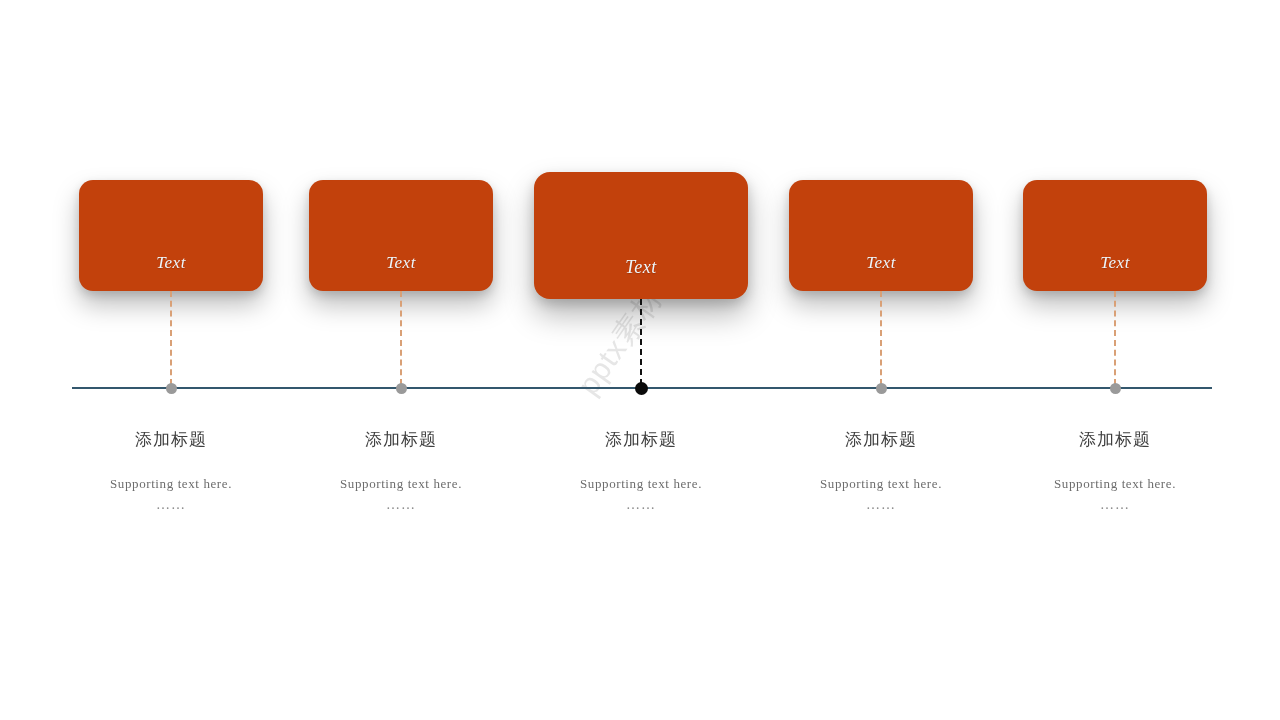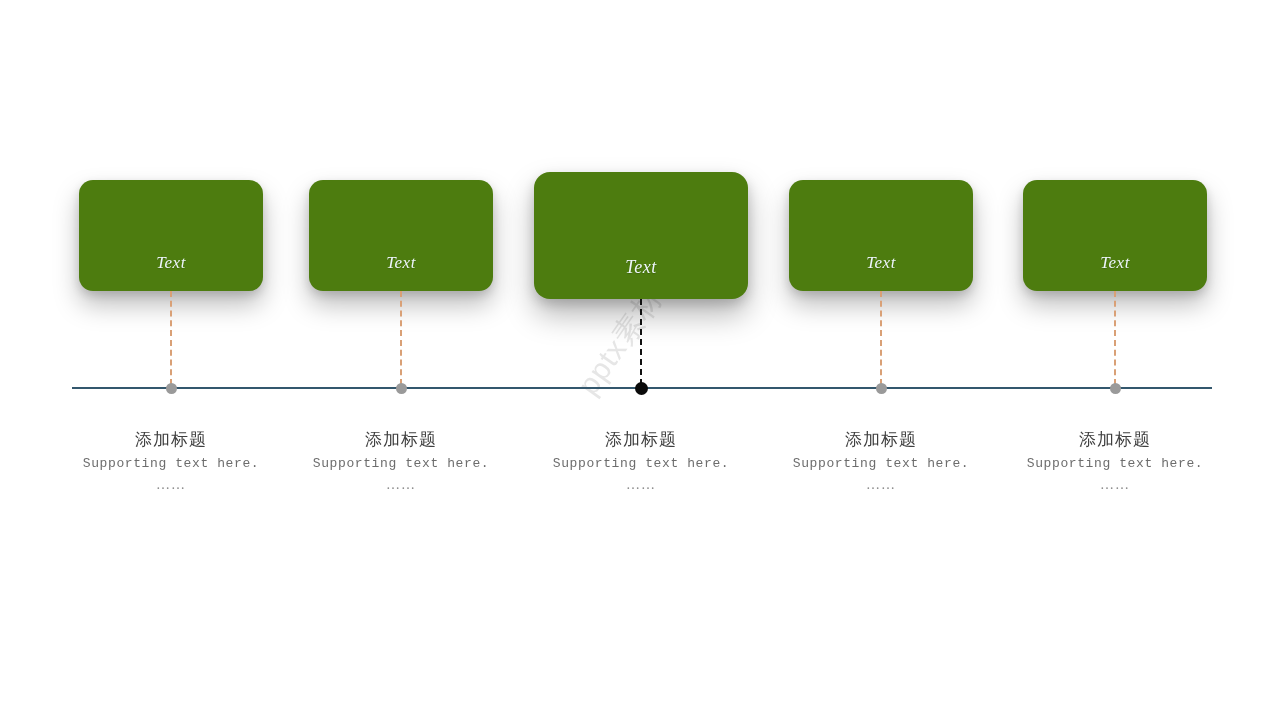--- a/index.html
+++ b/index.html
@@ -57,21 +57,21 @@
     top: 0;
     width: 240px;
     height: 720px;
   }
 
   
   .card {
     position: absolute;
     left: 50%;
     transform: translateX(-50%);
-    background: #4d7c0f;
+    background: #c2410c;
     border-radius: 14px;
     box-shadow: 0 14px 26px rgba(0,0,0,0.26),
                 0 4px 10px rgba(0,0,0,0.14);
     display: flex;
     align-items: flex-end;
     justify-content: center;
   }
   .card.normal {
     width: 184px;
     height: 111px;
@@ -149,22 +149,23 @@
     text-align: center;
   }
   .caption-title {
     color: #3f3f3f;
     font-family: "Liberation Serif", serif;
     font-size: 17px;
     letter-spacing: 1px;
     line-height: 30px;
   }
   .caption-sub {
+    margin-top: 20px;
     color: #6d6d6d;
-    font-family: Liberation Mono, monospace;
+    font-family: Liberation Serif, serif;
     font-size: 13px;
     letter-spacing: 0.6px;
     line-height: 18px;
   }
   .caption-dots {
     margin-top: 5px;
     color: #8a8a8a;
     font-family: "Liberation Serif", serif;
     font-size: 14px;
     letter-spacing: 1px;

